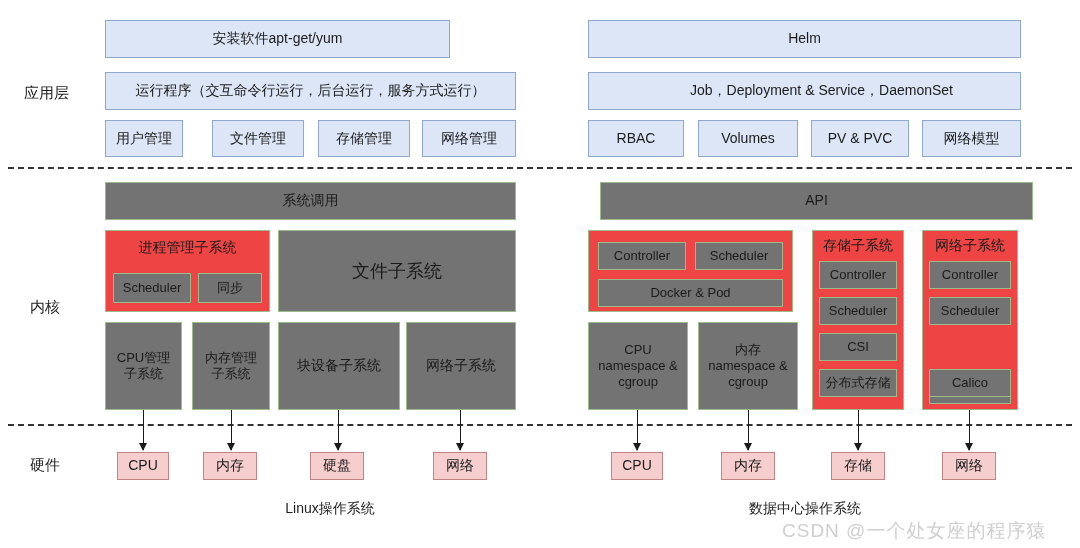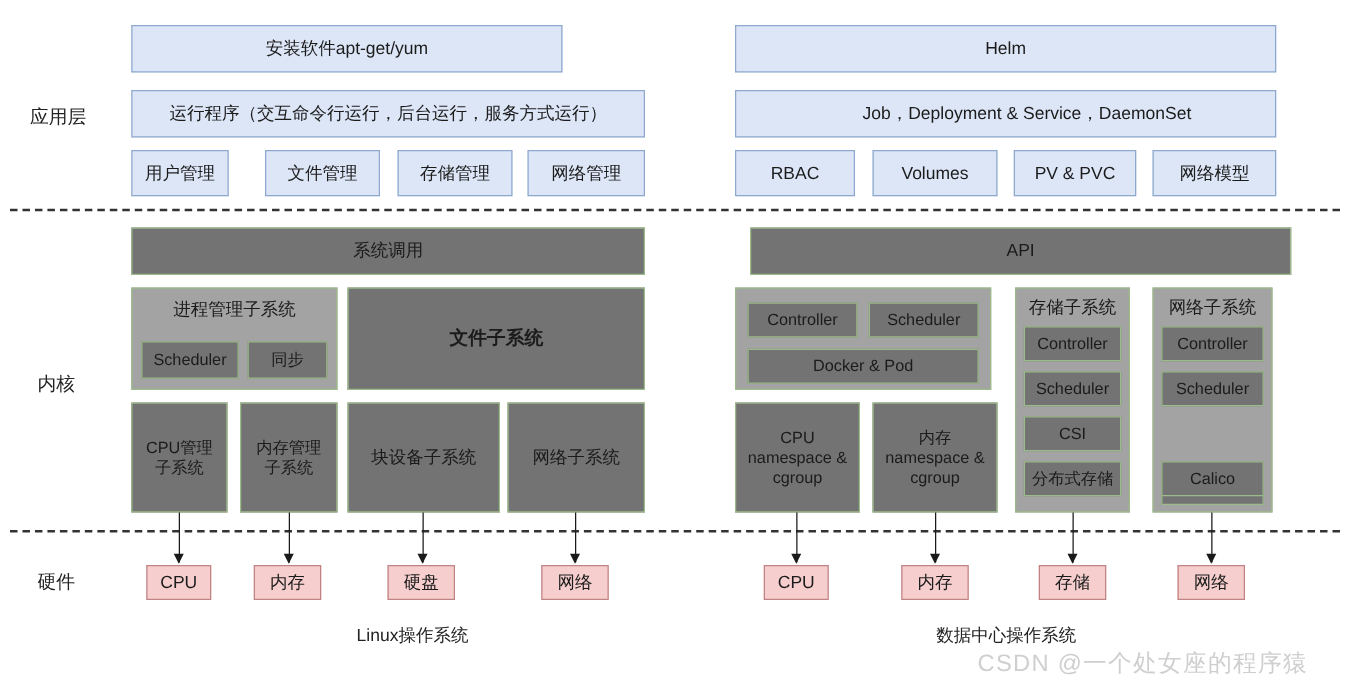--- a/index.html
+++ b/index.html
@@ -33,21 +33,21 @@
     background: #dce6f7;
     border-color: #8ea9cd;
     color: #1b1b1b;
   }
   .green {
     background: #737373;
     border-color: #9cbb8a;
     color: #1b1b1b;
   }
   .green-group {
-    background: #a3a3a3;
+    background: #ef4444;
     border-color: #9cbb8a;
     text-decoration: underline;
   }
   .pink {
     background: #f6cece;
     border-color: #c08484;
     color: #1b1b1b;
   }
   .row-label {
     position: absolute;
@@ -87,21 +87,21 @@
   }
   .watermark {
     position: absolute;
     font-size: 19px;
     color: #cfcfcf;
     white-space: nowrap;
     letter-spacing: 1px;
   }
   .f13 { font-size: 13px; }
   .f14 { font-size: 14px; }
-  .f15 { font-size: 15px; font-weight: bold; }
+  .f15 { font-size: 18px; }
   .group-title {
     position: absolute;
     left: 0;
     right: 0;
     text-align: center;
     font-size: 14px;
     color: #1b1b1b;
   }
 </style>
 </head>

